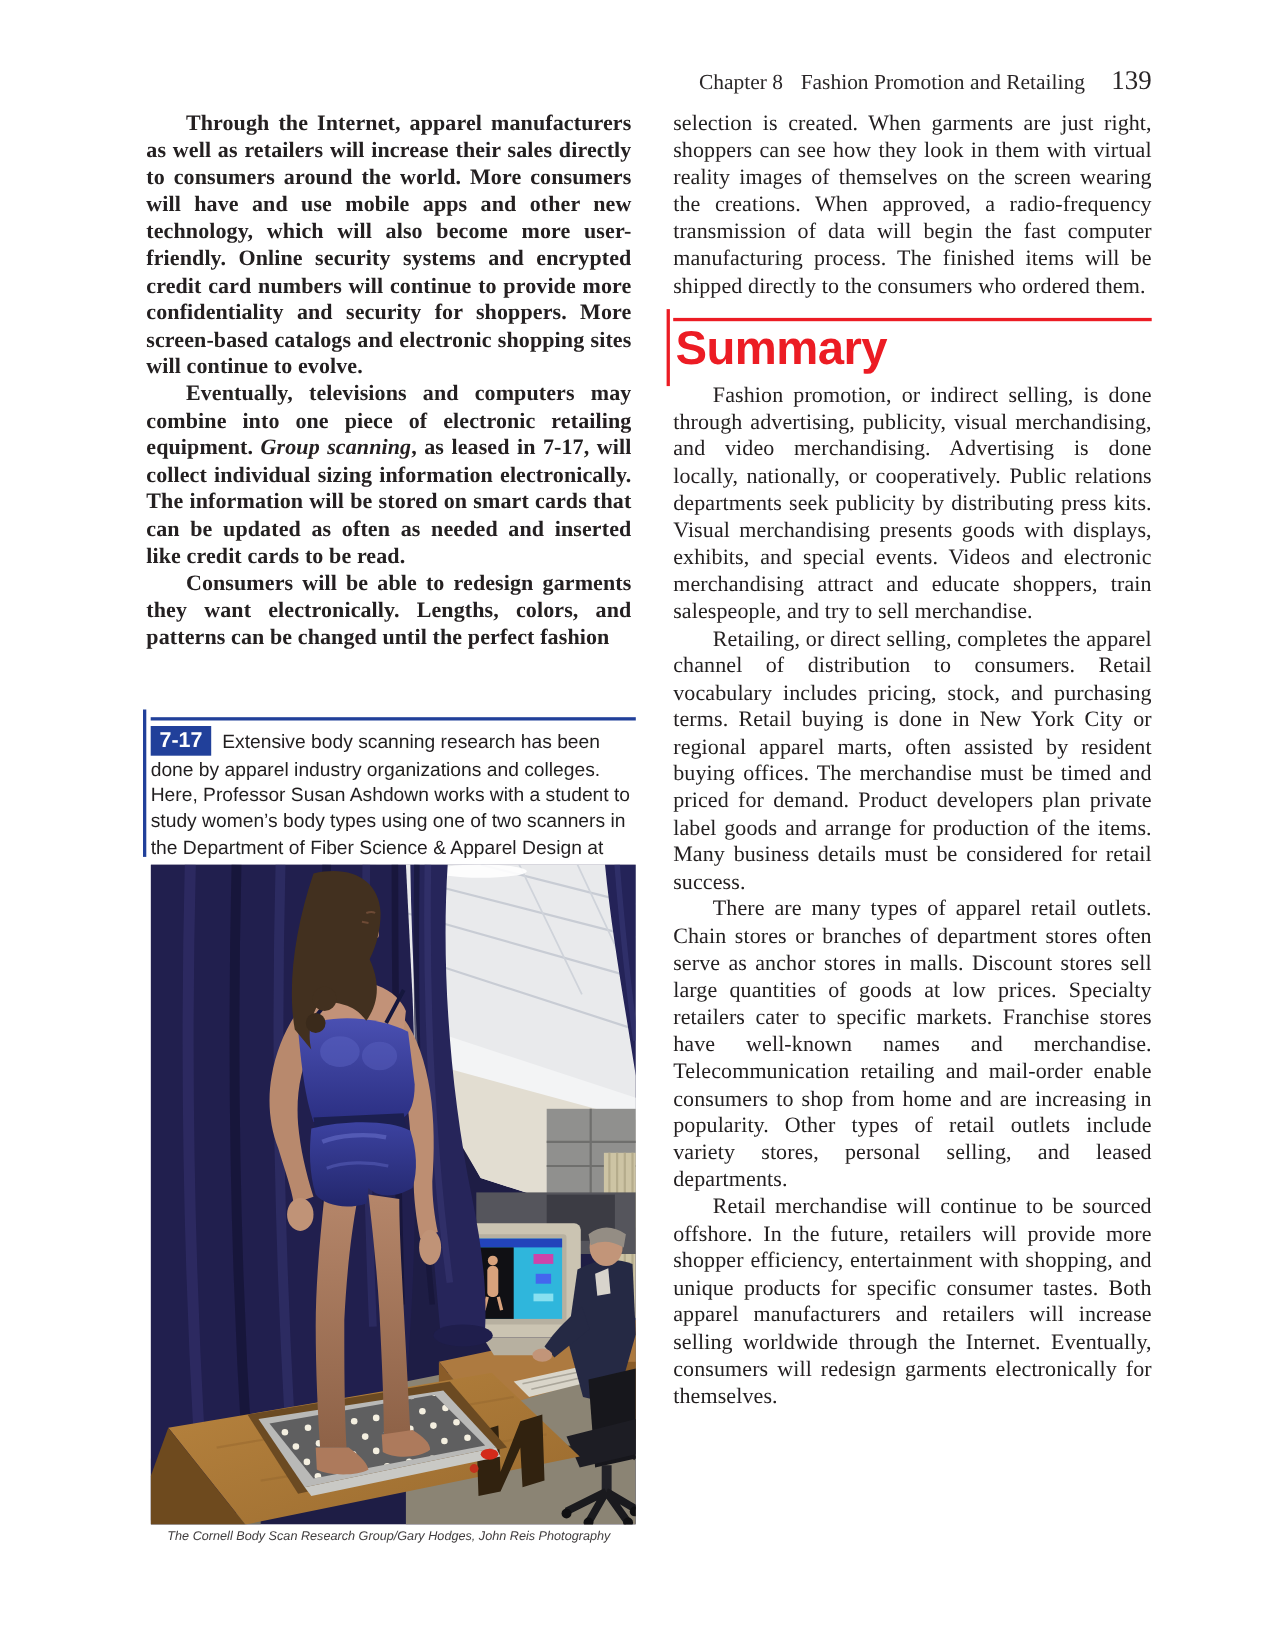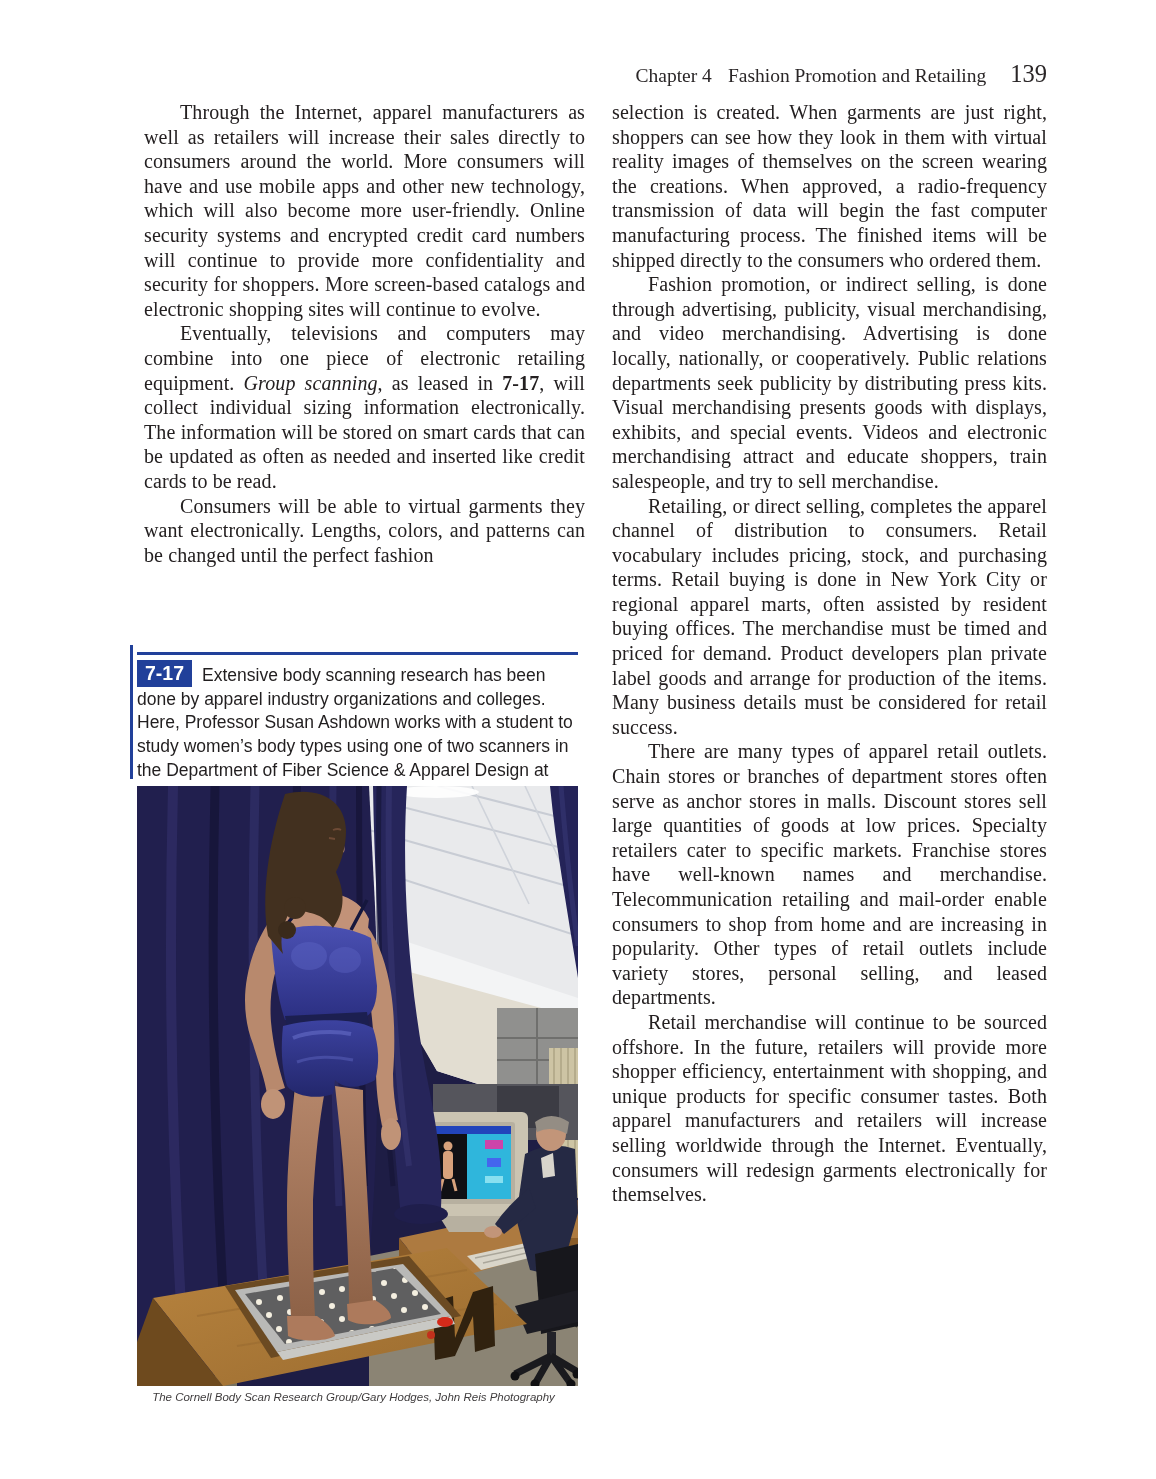--- a/index.html
+++ b/index.html
@@ -18,21 +18,21 @@
     display:flex;justify-content:flex-end;align-items:baseline;
     font-size:19.5px;color:#2a2627;
   }
   .running-head .rh-chapter{margin-right:16px;}
   .running-head .rh-title{margin-right:24px;}
   .running-head .rh-page{font-size:24.5px;}
   
   .col{position:absolute;top:100px;text-align:justify;font-size:20px;line-height:24.6px;letter-spacing:0.1px;}
   .col p{margin:0;}
   .col p.indent{text-indent:36px;}
-  .col-left{left:144px;width:441px;}
+  .col-left{left:133px;width:441px;font-weight:bold;}
   .col-right{left:612px;width:435px;}
   
   .summary-block{position:relative;margin-top:17px;margin-bottom:6px;}
   .sum-hline{height:3px;background:var(--accent-red);}
   .sum-vline{position:absolute;left:-6px;top:-8px;width:3px;height:70px;background:var(--accent-red);}
   .summary-block h1{
     margin:1px 0 4px 2px;font-family:"Liberation Sans",sans-serif;font-weight:bold;
     font-size:43px;line-height:48px;color:var(--accent-red);letter-spacing:-0.5px;
   }
   
@@ -55,29 +55,29 @@
     position:absolute;left:137px;top:1391px;width:433px;text-align:center;
     font-family:"Liberation Sans",sans-serif;font-style:italic;font-size:11.5px;color:#3f3c3d;
   }
 </style>
 </head>
 <body>
 
 <div class="page">
 
   <div class="running-head">
-    <span class="rh-chapter">Chapter 4</span>
+    <span class="rh-chapter">Chapter 8</span>
     <span class="rh-title">Fashion Promotion and Retailing</span>
     <span class="rh-page">139</span>
   </div>
 
   <div class="col col-left">
     <p class="indent">Through the Internet, apparel manufacturers as well as retailers will increase their sales directly to consumers around the world. More consumers will have and use mobile apps and other new technology, which will also become more user-friendly. Online security systems and encrypted credit card numbers will continue to provide more confidentiality and security for shoppers. More screen-based catalogs and electronic shopping sites will continue to evolve.</p>
     <p class="indent"><span>Eventually, televisions and computers may combine into one piece of electronic retailing equipment. </span><i>Group scanning</i><span>, as leased in </span><b>7-17</b><span>, will collect individual sizing information electronically. The information will be stored on smart cards that can be updated as often as needed and inserted like credit cards to be read.</span></p>
-    <p class="indent">Consumers will be able to virtual garments they want electronically. Lengths, colors, and patterns can be changed until the perfect fashion</p>
+    <p class="indent">Consumers will be able to redesign garments they want electronically. Lengths, colors, and patterns can be changed until the perfect fashion</p>
   </div>
 
   <div class="figure-caption">
     <span class="cap-vline"></span>
     <div class="cap-hline"></div>
     <div class="cap-body">
       <span class="fig-badge">7-17</span><span>Extensive body scanning research has been done by apparel industry organizations and colleges. Here, Professor Susan Ashdown works with a student to study women’s body types using one of two scanners in the Department of Fiber Science &amp; Apparel Design at Cornell University.</span>
     </div>
   </div>
 
@@ -275,19 +275,24 @@
         <circle cx="150" cy="144" r="9" fill="#3a2a1b"></circle>
         <path d="M192,52 l6,1 M196,44 q5,-2 8,0" stroke="#6d4a35" stroke-width="1.8" fill="none"></path>
       </g>
     </svg>
   </div>
 
   <div class="credit">The Cornell Body Scan Research Group/Gary Hodges, John Reis Photography</div>
 
   <div class="col col-right">
     <p>selection is created. When garments are just right, shoppers can see how they look in them with virtual reality images of themselves on the screen wearing the creations. When approved, a radio-frequency transmission of data will begin the fast computer manufacturing process. The finished items will be shipped directly to the consumers who ordered them.</p>
+    <div class="summary-block">
+      <span class="sum-vline"></span>
+      <div class="sum-hline"></div>
+      <h1>Summary</h1>
+    </div>
     <p class="indent">Fashion promotion, or indirect selling, is done through advertising, publicity, visual merchandising, and video merchandising. Advertising is done locally, nationally, or cooperatively. Public relations departments seek publicity by distributing press kits. Visual merchandising presents goods with displays, exhibits, and special events. Videos and electronic merchandising attract and educate shoppers, train salespeople, and try to sell merchandise.</p>
     <p class="indent">Retailing, or direct selling, completes the apparel channel of distribution to consumers. Retail vocabulary includes pricing, stock, and purchasing terms. Retail buying is done in New York City or regional apparel marts, often assisted by resident buying offices. The merchandise must be timed and priced for demand. Product developers plan private label goods and arrange for production of the items. Many business details must be considered for retail success.</p>
     <p class="indent">There are many types of apparel retail outlets. Chain stores or branches of department stores often serve as anchor stores in malls. Discount stores sell large quantities of goods at low prices. Specialty retailers cater to specific markets. Franchise stores have well-known names and merchandise. Telecommunication retailing and mail-order enable consumers to shop from home and are increasing in popularity. Other types of retail outlets include variety stores, personal selling, and leased departments.</p>
     <p class="indent">Retail merchandise will continue to be sourced offshore. In the future, retailers will provide more shopper efficiency, entertainment with shopping, and unique products for specific consumer tastes. Both apparel manufacturers and retailers will increase selling worldwide through the Internet. Eventually, consumers will redesign garments electronically for themselves.</p>
   </div>
 
 </div>
 
 </body></html>

